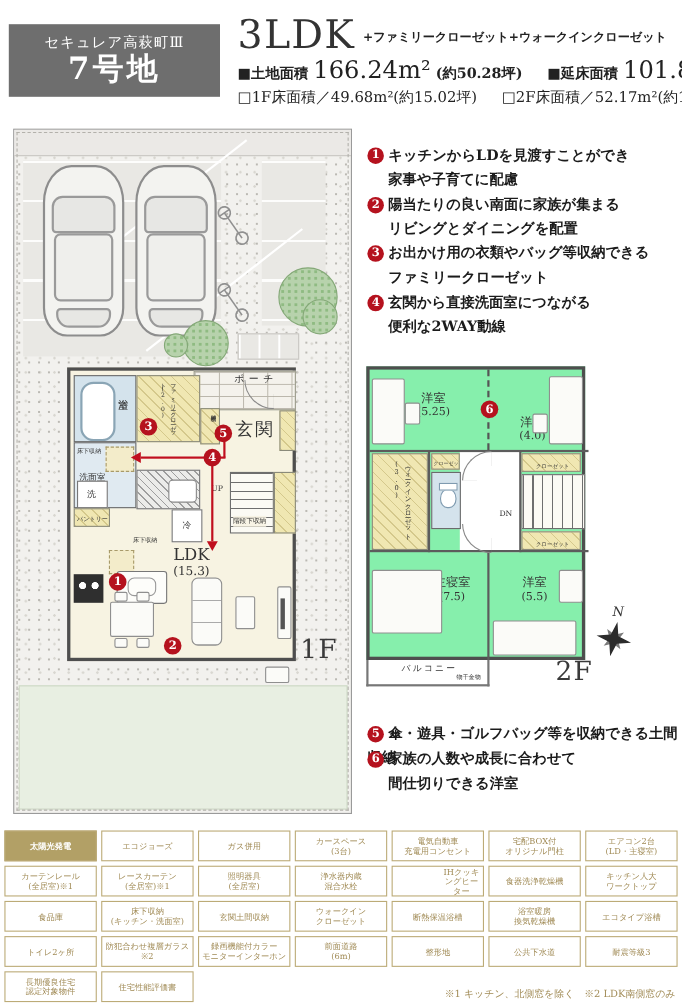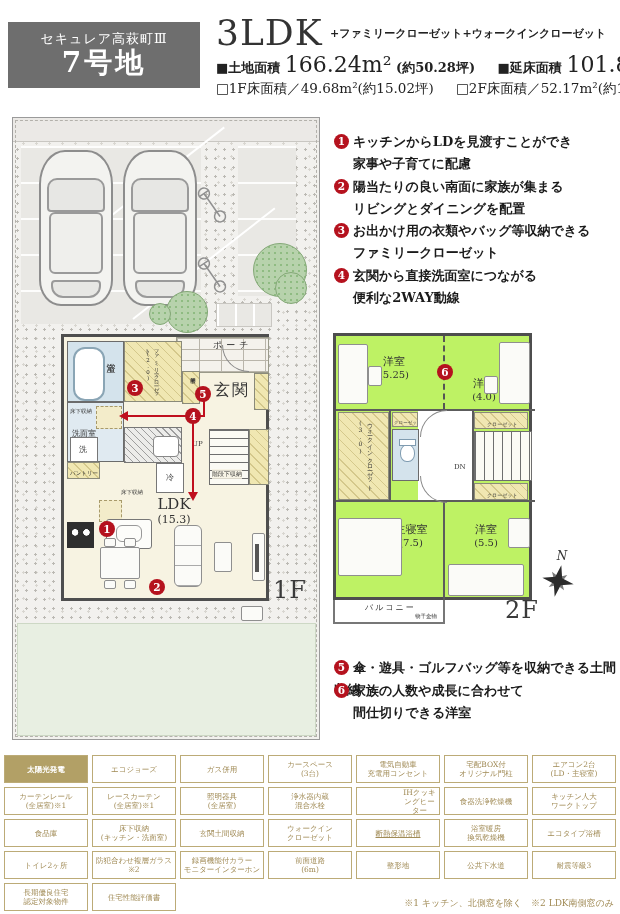--- a/index.html
+++ b/index.html
@@ -60,21 +60,21 @@
   .rline{background:#c00f1e;z-index:5;}
   .arrowL{width:0;height:0;border-top:5px solid transparent;border-bottom:5px solid transparent;
           border-right:9px solid #c00f1e;z-index:5;}
   .arrowD{width:0;height:0;border-left:5px solid transparent;border-right:5px solid transparent;
           border-top:9px solid #c00f1e;z-index:5;}
   .arc{border:1px solid #888;border-top:none;border-right:none;border-radius:0 0 0 100%;}
   .floorlbl{font-size:24px;color:#3a3a3a;letter-spacing:1px;}
   .lawn{left:4px;top:505px;width:297px;height:111px;background:#e8efe2;border:1px solid #cdd8c5;}
   .wline{background:#5c5c5c;}
   
-  .plan2{left:333px;top:333px;width:199px;height:267px;border:3px solid #4e4e4e;background:#bef264;box-sizing:border-box;}
+  .plan2{left:333px;top:333px;width:199px;height:267px;border:3px solid #4e4e4e;background:#86efac;box-sizing:border-box;}
   .dashpart{border-left:2px dashed #555;}
   .balc{left:333px;top:600px;width:112px;height:24px;border:2px solid #777;border-top:none;box-sizing:border-box;}
   .hallbg{background:#fff;}
   
   .pt{left:334px;width:286px;font-size:13px;font-weight:bold;color:#1b1b1b;line-height:22px;}
   .pnum{display:inline-block;width:15px;height:15px;border-radius:50%;background:#b5121e;color:#fff;
         font-size:10.5px;line-height:15px;text-align:center;margin-right:4px;vertical-align:1px;}
   .pl2{margin-left:19px;}
   
   .fcell{position:absolute;width:84px;height:28px;border:1px solid #bcab77;background:#fff;color:#a18b56;
@@ -363,21 +363,21 @@
     <div class="fcell" style="left:444px;top:787px;">食器洗浄乾燥機</div>
     <div class="fcell" style="left:532px;top:787px;">キッチン人大
 ワークトップ</div>
 
     <div class="fcell" style="left:4px;top:819px;">食品庫</div>
     <div class="fcell" style="left:92px;top:819px;">床下収納
 (キッチン・洗面室)</div>
     <div class="fcell" style="left:180px;top:819px;">玄関土間収納</div>
     <div class="fcell" style="left:268px;top:819px;">ウォークイン
 クローゼット</div>
-    <div class="fcell" style="left:356px;top:819px;text-decoration:underline;">断熱保温浴槽</div>
+    <div class="fcell" style="left:356px;top:819px;">断熱保温浴槽</div>
     <div class="fcell" style="left:444px;top:819px;">浴室暖房
 換気乾燥機</div>
     <div class="fcell" style="left:532px;top:819px;">エコタイプ浴槽</div>
 
     <div class="fcell" style="left:4px;top:851px;">トイレ2ヶ所</div>
     <div class="fcell" style="left:92px;top:851px;">防犯合わせ複層ガラス
 ※2</div>
     <div class="fcell" style="left:180px;top:851px;">録画機能付カラー
 モニターインターホン</div>
     <div class="fcell" style="left:268px;top:851px;">前面道路

